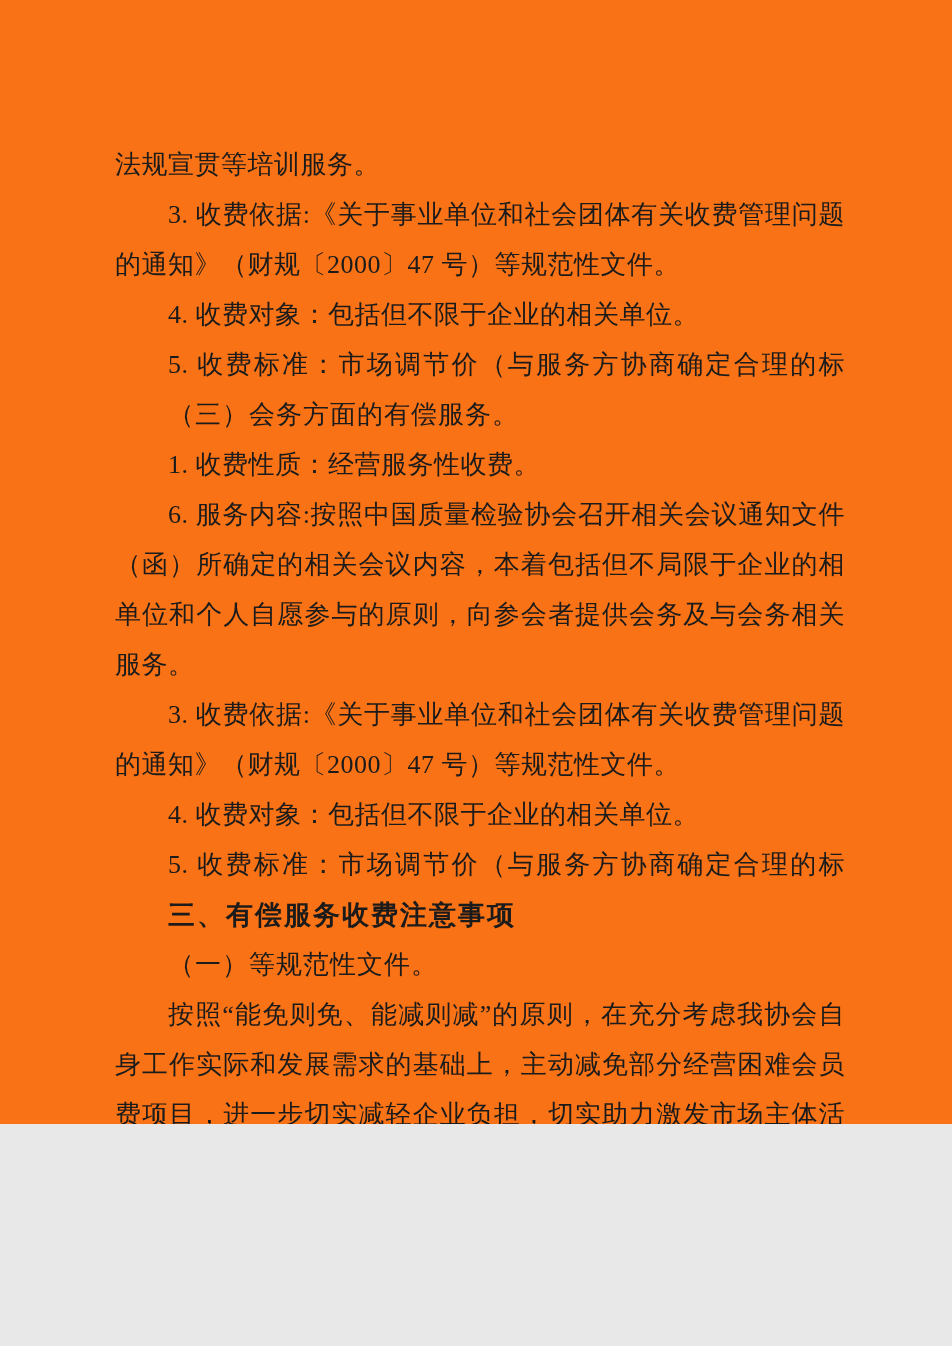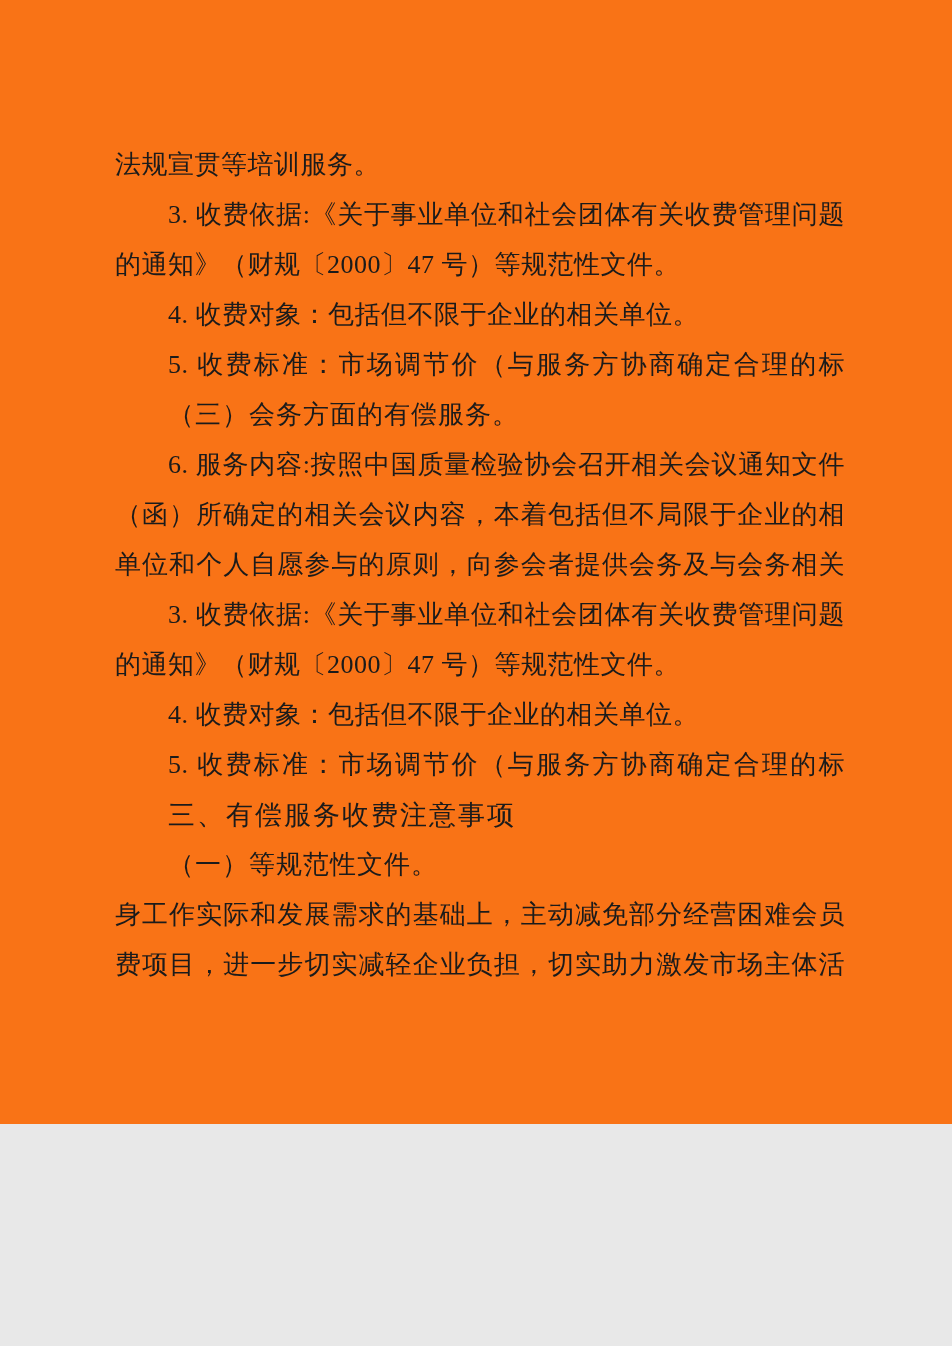--- a/index.html
+++ b/index.html
@@ -43,21 +43,21 @@
   .line.ind {
     padding-left: 53px;
   }
   
   .line.hk {
     font-weight: normal;
     letter-spacing: 1px;
   }
   
   .line.hh {
-    font-weight: normal;
+    font-weight: bold;
     font-family: "Liberation Sans", "DejaVu Sans", sans-serif;
     font-size: 27px;
     letter-spacing: 2px;
   }
   .page-number {
     position: absolute;
     right: 147px;
     top: 1210px;
     height: 40px;
     line-height: 40px;
@@ -71,26 +71,29 @@
 <body>
 
 <div class="page">
   <div class="content">
     <div class="line">法规宣贯等培训服务。</div>
     <div class="line ind fill">3. 收费依据:《关于事业单位和社会团体有关收费管理问题</div>
     <div class="line">的通知》（财规〔2000〕47 号）等规范性文件。</div>
     <div class="line ind">4. 收费对象：包括但不限于企业的相关单位。</div>
     <div class="line ind fill">5. 收费标准：市场调节价（与服务方协商确定合理的标准）。</div>
     <div class="line ind hk">（三）会务方面的有偿服务。</div>
+    <div class="line ind">1. 收费性质：经营服务性收费。</div>
     <div class="line ind fill">6. 服务内容:按照中国质量检验协会召开相关会议通知文件</div>
     <div class="line fill">（函）所确定的相关会议内容，本着包括但不局限于企业的相关</div>
     <div class="line fill">单位和个人自愿参与的原则，向参会者提供会务及与会务相关的</div>
+    <div class="line">服务。</div>
     <div class="line ind fill">3. 收费依据:《关于事业单位和社会团体有关收费管理问题</div>
     <div class="line">的通知》（财规〔2000〕47 号）等规范性文件。</div>
     <div class="line ind">4. 收费对象：包括但不限于企业的相关单位。</div>
     <div class="line ind fill">5. 收费标准：市场调节价（与服务方协商确定合理的标准）。</div>
     <div class="line ind hh">三、有偿服务收费注意事项</div>
     <div class="line ind hk">（一）等规范性文件。</div>
+    <div class="line ind fill">按照“能免则免、能减则减”的原则，在充分考虑我协会自</div>
     <div class="line fill">身工作实际和发展需求的基础上，主动减免部分经营困难会员企</div>
     <div class="line fill">费项目，进一步切实减轻企业负担，切实助力激发市场主体活力。</div>
   </div>
   <div class="page-number">— 5 —</div>
 </div>
 
 </body></html>

